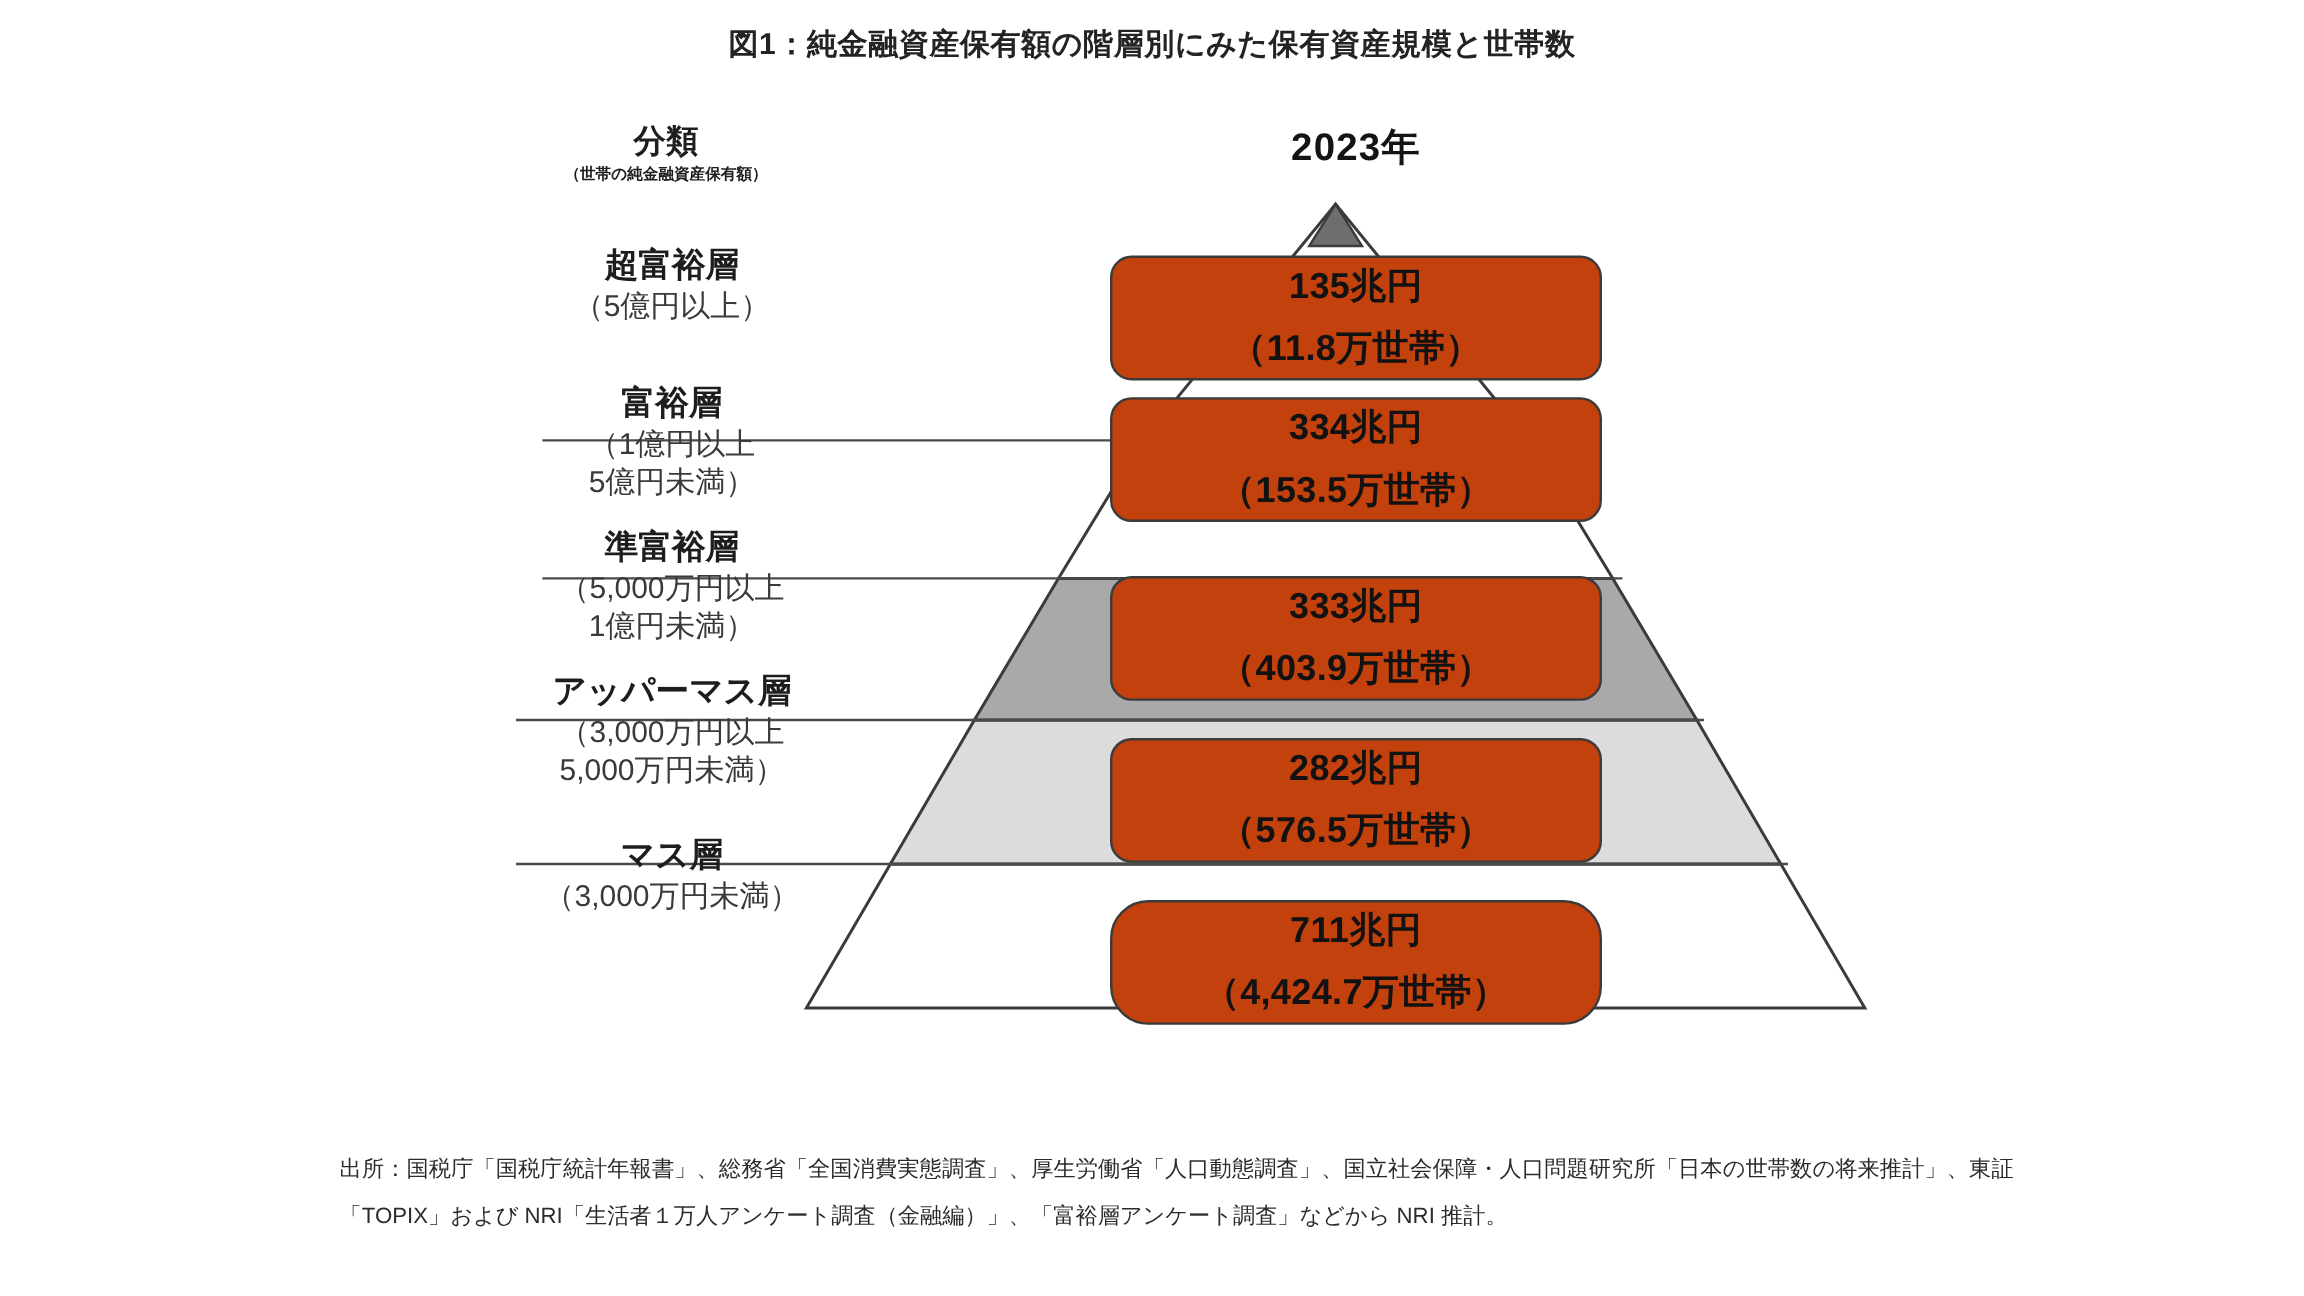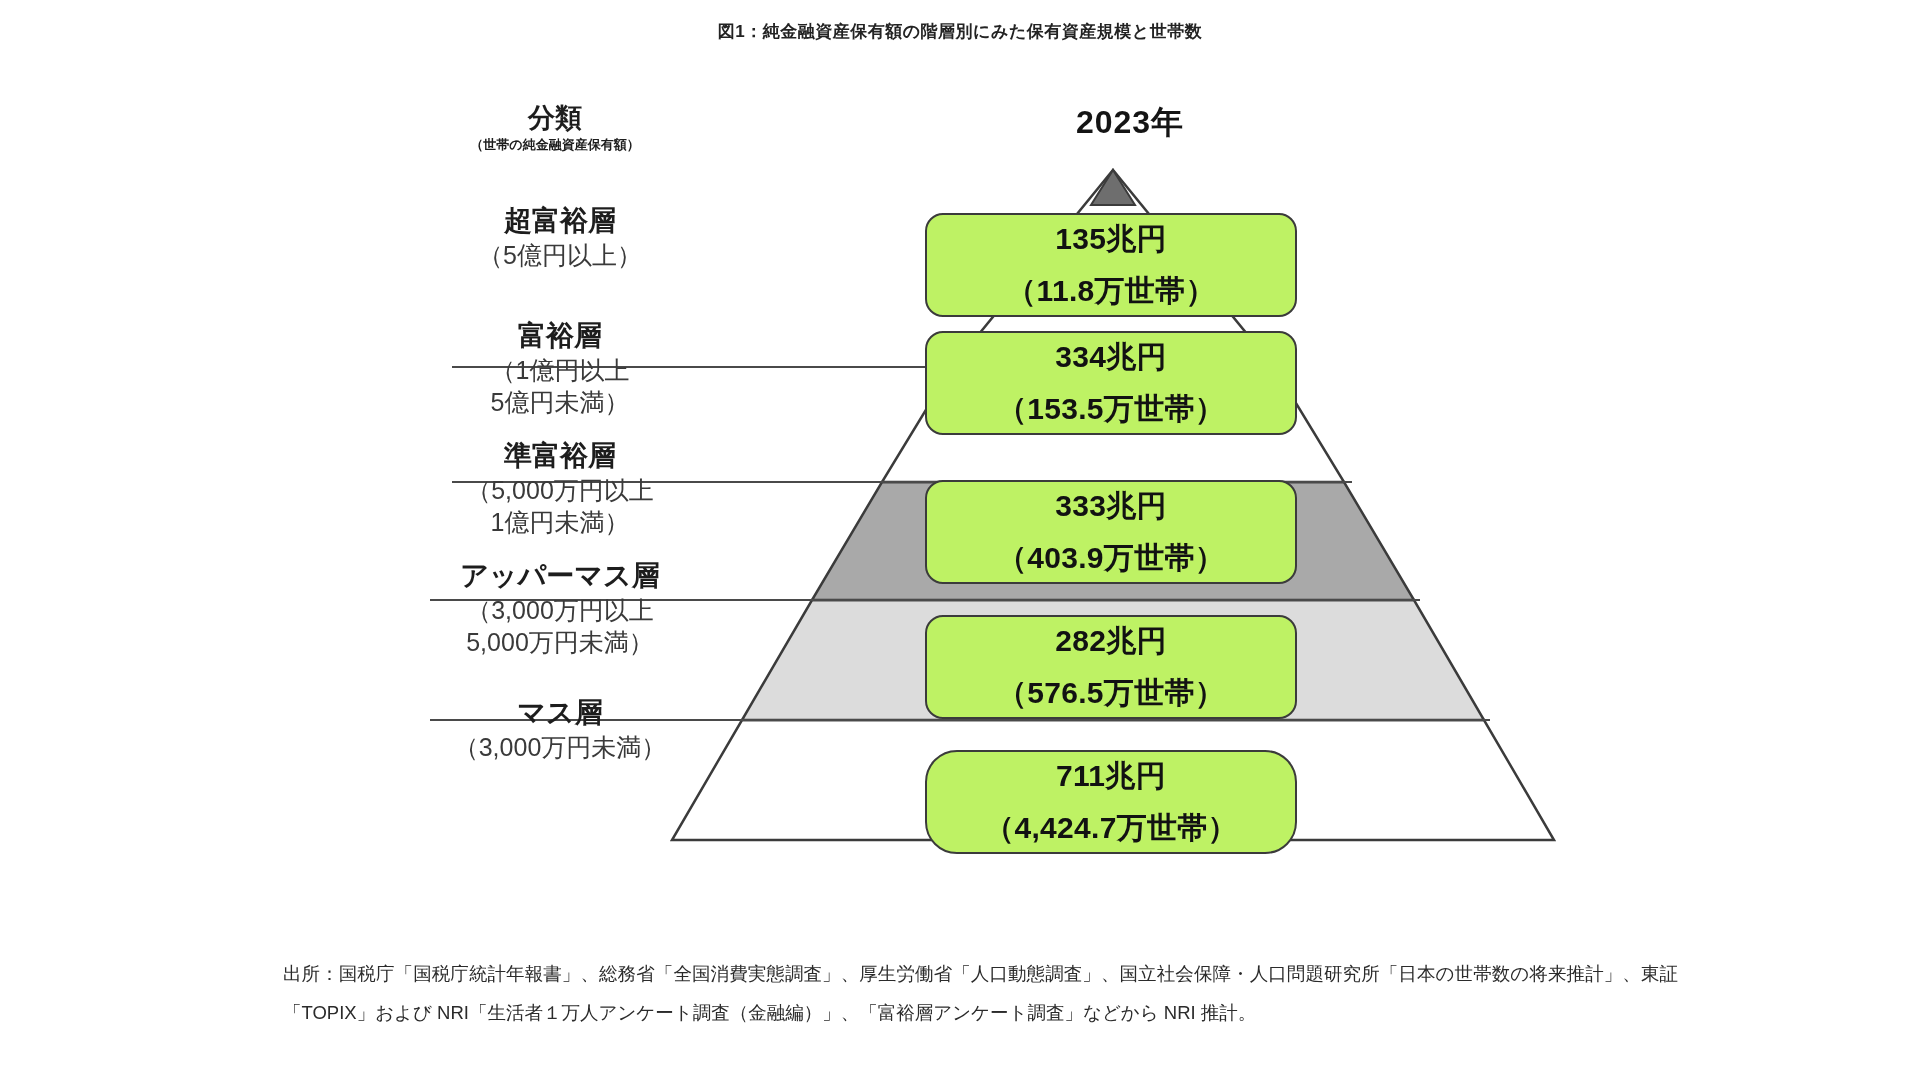--- a/index.html
+++ b/index.html
@@ -16,21 +16,21 @@
     position: relative;
   }
 
   
   .fig-title {
     position: absolute;
     left: 0;
     top: 20px;
     width: 1920px;
     text-align: center;
-    font-size: 17px;
+    font-size: 25px;
     font-weight: 700;
     letter-spacing: 0.5px;
     color: #232323;
   }
 
   
   .stage {
     position: absolute;
     left: 0;
     top: 95px;
@@ -113,22 +113,22 @@
   .value-col {
     position: absolute;
     left: 0;
     top: 0;
     width: 1920px;
     height: 815px;
   }
   .value-box {
     position: absolute;
     left: 925px;
-    width: 372px;
-    background: #bef264;
+    width: 410px;
+    background: #c2410c;
     border: 2.5px solid #3b3b3b;
     border-radius: 18px;
     box-sizing: border-box;
     display: flex;
     flex-direction: column;
     align-items: center;
     justify-content: center;
     z-index: 5;
     gap: 16px;
   }

